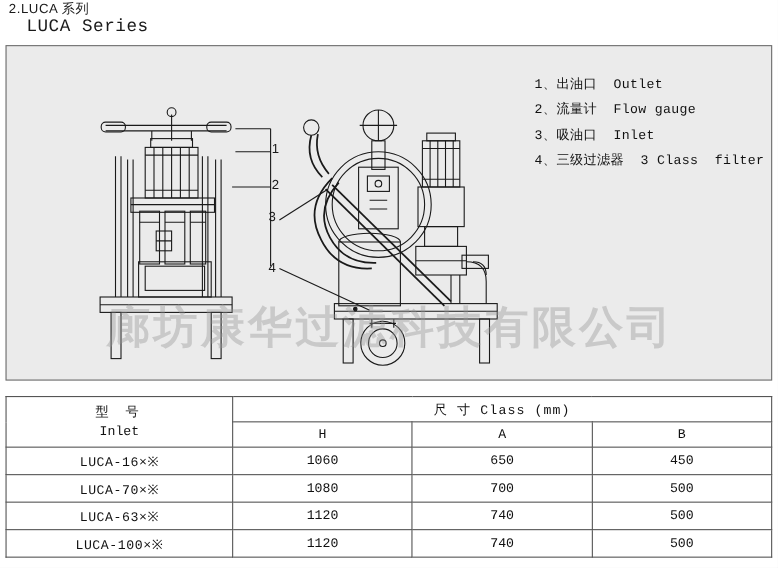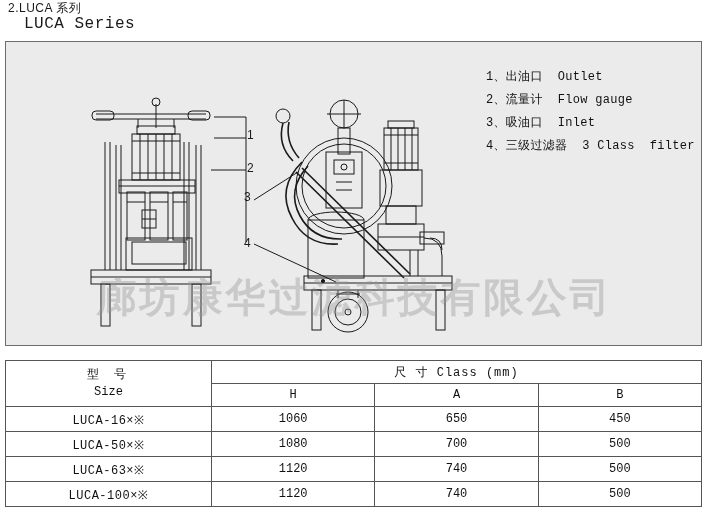--- a/index.html
+++ b/index.html
@@ -279,37 +279,37 @@
     <div class="watermark">
       <span>廊坊康华过滤科技有限公司</span>
     </div>
   </div>
 
   <table class="spec-table">
     <tbody>
       <tr>
         <td class="cell-model-head" rowspan="2">
           <div class="cn">型  号</div>
-          <div>Size</div>
+          <div>Inlet</div>
         </td>
         <td class="cell-size-head" colspan="3">尺  寸   Class  (mm)</td>
       </tr>
       <tr>
         <td class="cell-dim-head">H</td>
         <td class="cell-dim-head">A</td>
         <td class="cell-dim-head">B</td>
       </tr>
       <tr class="row-data">
         <td class="model-cell">LUCA-16×※</td>
         <td>1060</td>
         <td>650</td>
         <td>450</td>
       </tr>
       <tr class="row-data">
-        <td class="model-cell">LUCA-50×※</td>
+        <td class="model-cell">LUCA-70×※</td>
         <td>1080</td>
         <td>700</td>
         <td>500</td>
       </tr>
       <tr class="row-data">
         <td class="model-cell">LUCA-63×※</td>
         <td>1120</td>
         <td>740</td>
         <td>500</td>
       </tr>

